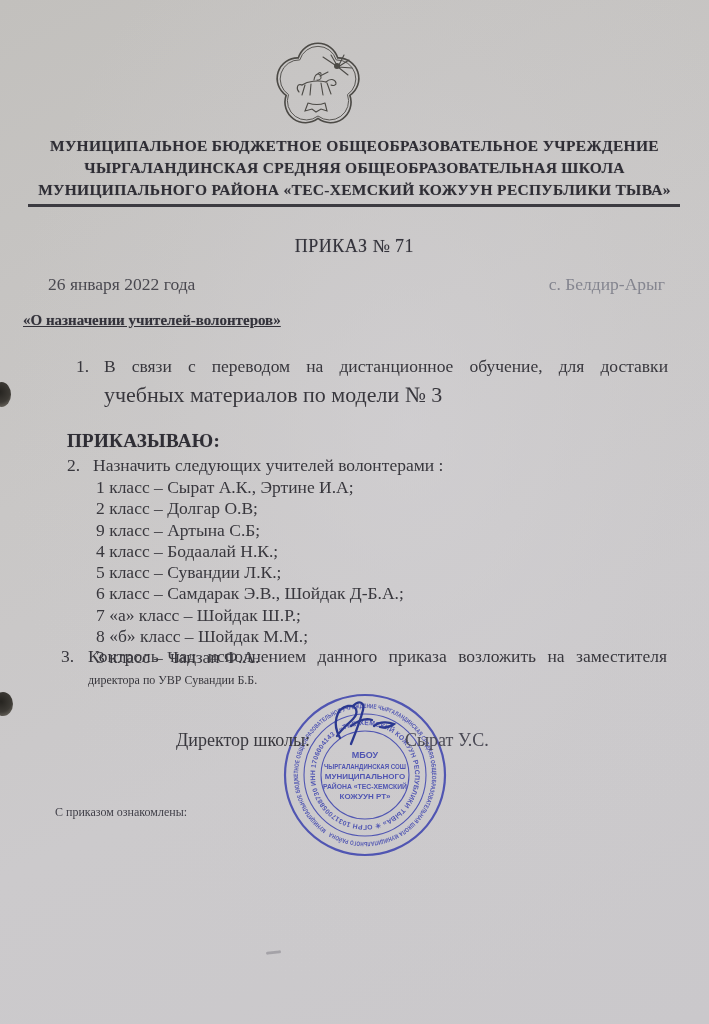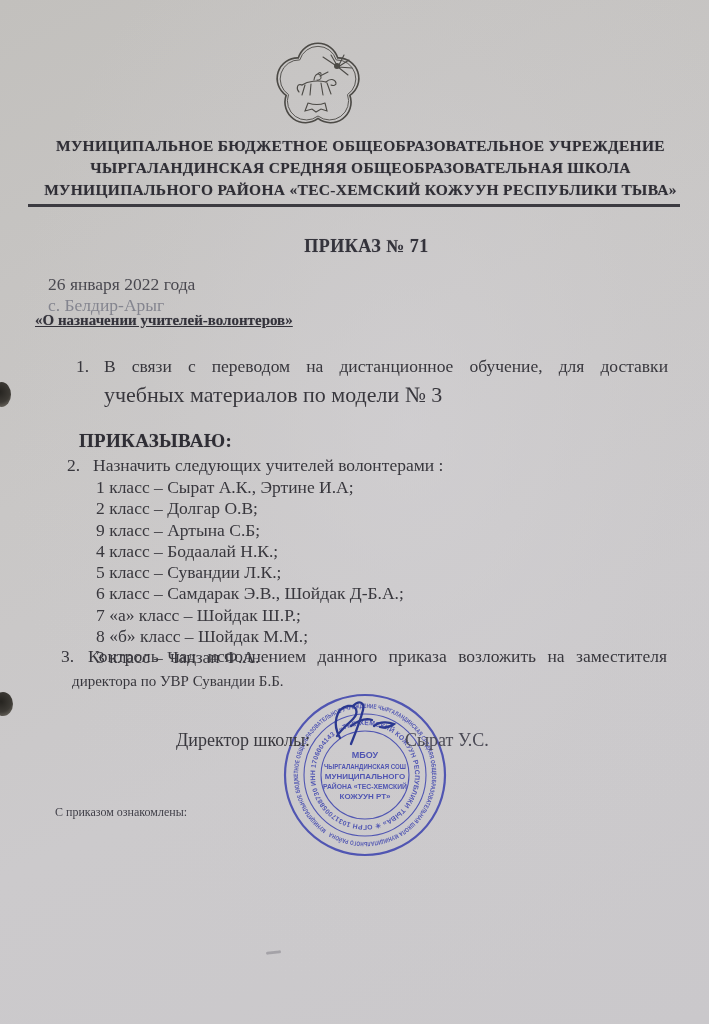--- a/index.html
+++ b/index.html
@@ -5,51 +5,51 @@
   html,body{margin:0;padding:0;background:#8f8d8c;}
   .page{
     position:relative;width:709px;height:1024px;overflow:hidden;
     background:
       radial-gradient(ellipse at 58% 42%, rgba(212,210,214,.55) 0%, rgba(205,203,205,.25) 45%, rgba(0,0,0,0) 70%),
       linear-gradient(155deg,#c2c0bd 0%, #c9c7c6 38%, #cccacc 65%, #cac8cb 100%);
     font-family:"Liberation Serif", serif;
     color:#38373d;
   }
   .abs{position:absolute;}
-  .soft{text-shadow:0 0 1px rgba(55,55,65,.35);margin-left:12px;}
+  .soft{text-shadow:0 0 1px rgba(55,55,65,.35);}
 
   .org-header{top:135px;left:20px;right:20px;text-align:center;font-weight:bold;
     font-size:15.5px;line-height:22px;color:#2f2e35;letter-spacing:.3px;}
   .org-underline{top:204px;left:28px;width:652px;height:2.5px;background:#3c3b41;}
 
-  .order-title{top:236px;left:0;width:100%;text-align:center;font-weight:bold;
+  .order-title{top:236px;left:0;width:100%;text-align:center;font-weight:normal;
     font-size:18px;color:#34333b;letter-spacing:.5px;}
 
-  .date-row{top:274px;left:48px;right:44px;display:flex;justify-content:space-between;font-size:17.5px;flex-direction:column;}
+  .date-row{top:274px;left:48px;right:44px;display:flex;justify-content:space-between;font-size:17.5px;}
   .date{color:#4a4950;}
   .place{color:#84858f;}
 
   .subject{top:312px;left:23px;font-weight:bold;font-size:15px;color:#33323a;text-decoration:underline;}
 
   .num{display:inline-block;}
   .item1-l1{top:356px;left:76px;width:592px;display:flex;font-size:17.5px;}
   .item1-l1 .num{width:28px;flex:none;}
   .jline{flex:1;text-align:justify;text-align-last:justify;}
   .item1-l2{top:382px;left:104px;font-size:22px;}
 
   .prikaz{top:430px;left:67px;font-weight:bold;font-size:19px;color:#2f2e35;letter-spacing:.3px;}
 
   .item2{top:455px;left:67px;font-size:17.5px;display:flex;}
   .item2 .num{width:26px;flex:none;}
 
   .class-list{top:477px;left:96px;font-size:17.5px;line-height:21.3px;}
 
   .item3-l1{top:646px;left:61px;width:606px;display:flex;font-size:17.5px;}
   .item3-l1 .num{width:27px;flex:none;}
-  .item3-l2{top:673px;left:72px;font-size:15px;}
+  .item3-l2{top:673px;left:88px;font-size:12px;}
 
   .director-label{top:730px;left:176px;font-size:18px;}
   .director-name{top:730px;left:405px;font-size:18px;color:#4b4a55;}
   .ack{top:805px;left:55px;font-size:12px;color:#42414a;}
 
   .emblem{top:42px;left:262px;}
   .stamp{top:691px;left:281px;opacity:.92;}
   .stamp text{font-family:"Liberation Sans", sans-serif;font-weight:bold;}
   .signature{top:700px;left:326px;}
 

